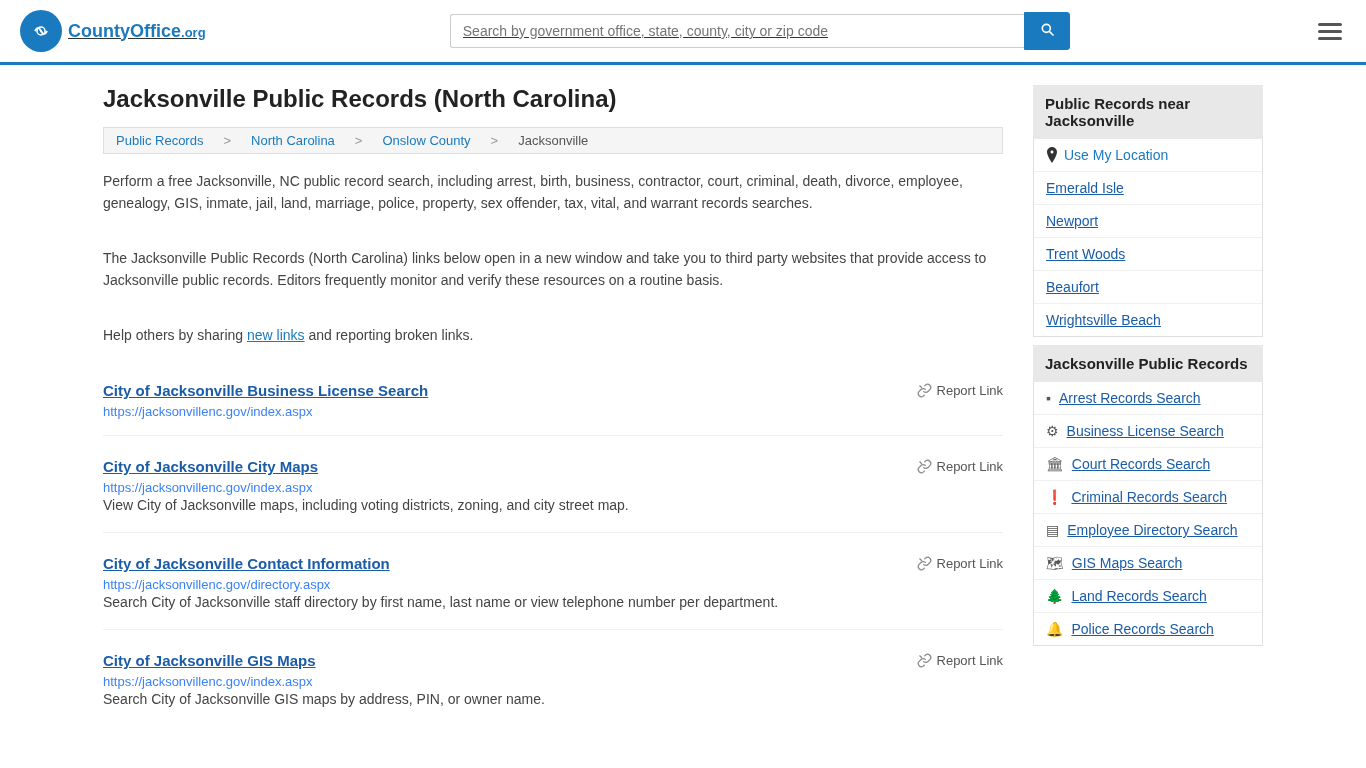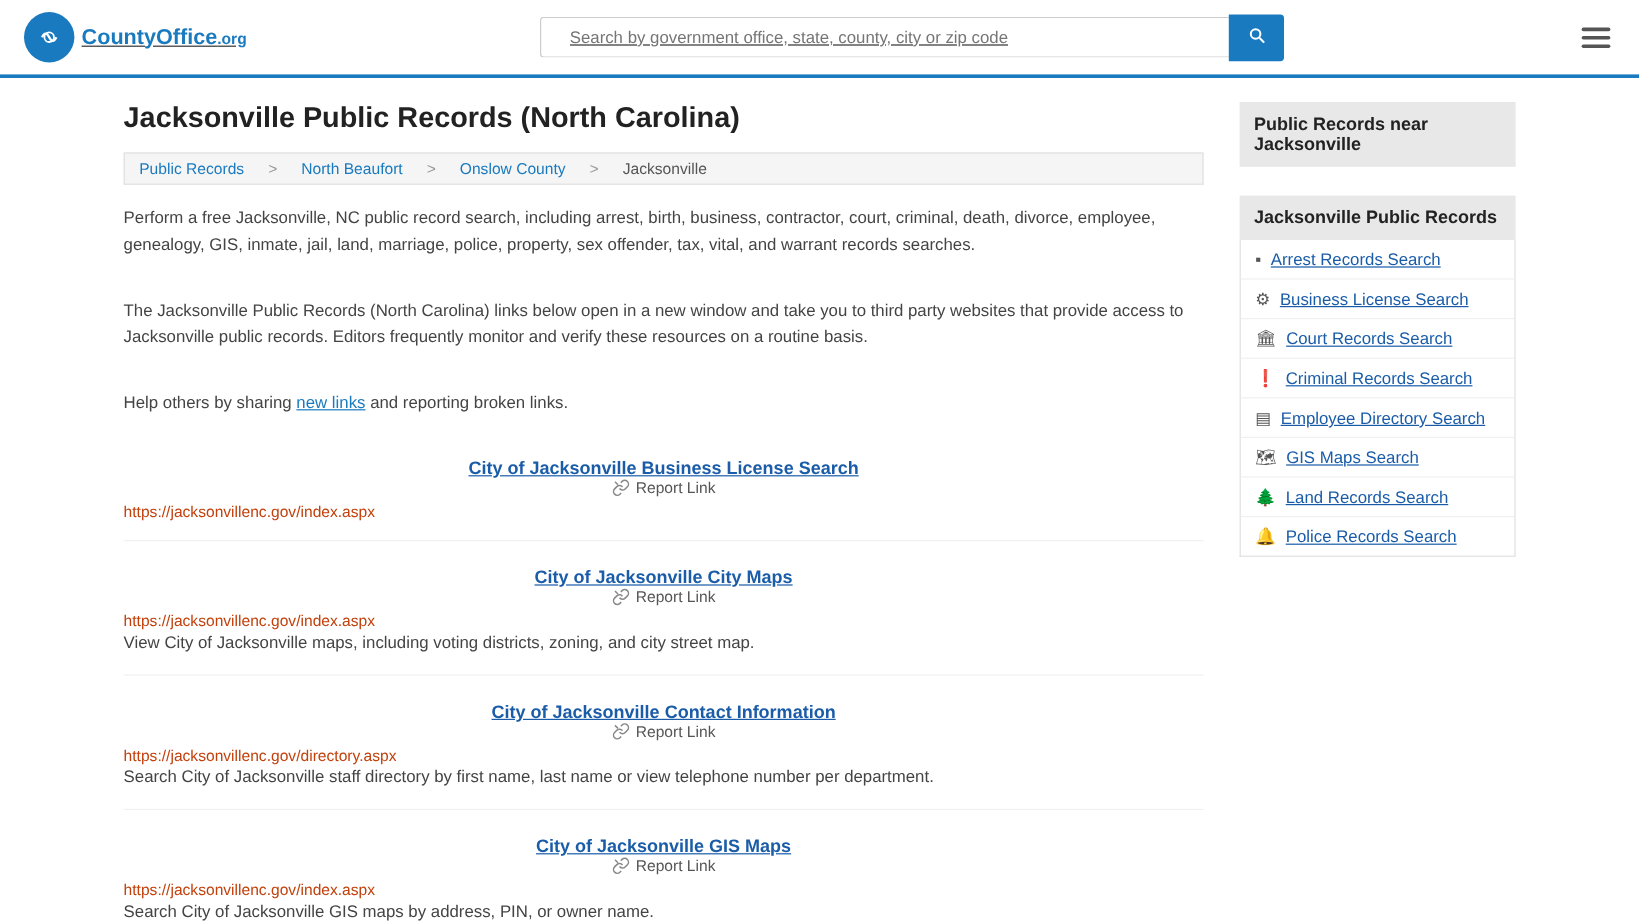--- a/index.html
+++ b/index.html
@@ -41,21 +41,21 @@
 
     #search-area {
       display: flex;
       align-items: center;
       flex: 1;
       max-width: 620px;
       margin: 0 20px;
     }
     #search-input {
       flex: 1;
-      padding: 8px 24px;
+      padding: 8px 12px;
       border: 1px solid #ccc;
       border-right: none;
       border-radius: 3px 0 0 3px;
       font-size: 14px;
       color: #999;
       outline: none;
     }
     #search-btn {
       background: #1a7abf;
       border: 1px solid #1a7abf;
@@ -151,41 +151,40 @@
       border-bottom: 1px solid #f0f0f0;
       padding-bottom: 16px;
     }
     .record-entry:last-child { border-bottom: none; }
 
     .record-header {
       display: flex;
       align-items: center;
       justify-content: space-between;
       margin-bottom: 4px;
-      flex-direction: column;
     }
     .record-title {
       font-size: 15px;
       font-weight: bold;
       color: #1a5ca8;
       text-decoration: underline;
       cursor: pointer;
     }
     .report-link-btn {
       display: flex;
       align-items: center;
       gap: 5px;
       color: #555;
       font-size: 13px;
       cursor: pointer;
       background: none;
       border: none;
     }
     .record-url {
-      color: #c2410c;
+      color: #3b82f6;
       font-size: 13px;
       margin-bottom: 4px;
       text-decoration: none;
       cursor: pointer;
     }
     .record-desc {
       color: #444;
       font-size: 14px;
       line-height: 1.5;
     }
@@ -199,21 +198,21 @@
     .sidebar-section-title {
       background: #e8e8e8;
       padding: 10px 12px;
       font-weight: bold;
       font-size: 15px;
       color: #222;
       margin-bottom: 0;
     }
 
     .sidebar-section {
-      margin-bottom: 24px;
+      margin-bottom: 8px;
     }
 
     .sidebar-nearby-list {
       list-style: none;
       border: 1px solid #e0e0e0;
       border-top: none;
     }
     .sidebar-nearby-list li {
       padding: 8px 12px;
       border-bottom: 1px solid #f0f0f0;
@@ -295,21 +294,21 @@
 
 <div id="main">
   <div id="content">
 
     <h1 id="page-title">Jacksonville Public Records (North Carolina)</h1>
 
     
     <div id="breadcrumb">
       <a class="breadcrumb-link">Public Records</a>
       <span class="breadcrumb-sep">&gt;</span>
-      <a class="breadcrumb-link">North Beaufort</a>
+      <a class="breadcrumb-link">North Carolina</a>
       <span class="breadcrumb-sep">&gt;</span>
       <a class="breadcrumb-link">Onslow County</a>
       <span class="breadcrumb-sep">&gt;</span>
       <span>Jacksonville</span>
     </div>
 
     
     <p id="description">Perform a free Jacksonville, NC public record search, including arrest, birth, business, contractor, court, criminal, death, divorce, employee, genealogy, GIS, inmate, jail, land, marriage, police, property, sex offender, tax, vital, and warrant records searches.</p>
     <br>
     <p id="description2">The Jacksonville Public Records (North Carolina) links below open in a new window and take you to third party websites that provide access to Jacksonville public records. Editors frequently monitor and verify these resources on a routine basis.</p>
@@ -383,20 +382,45 @@
       <p class="record-desc">Search City of Jacksonville GIS maps by address, PIN, or owner name.</p>
     </div>
       </div>
 
   </div>
 
   <div id="sidebar">
 
     <div class="sidebar-section">
       <div class="sidebar-section-title">Public Records near Jacksonville</div>
+      <ul class="sidebar-nearby-list">
+        <li>
+          <span class="use-my-location">
+            <svg width="12" height="16" viewBox="0 0 12 16" fill="#333">
+              <path d="M6 0C3.24 0 1 2.24 1 5c0 3.75 5 11 5 11s5-7.25 5-11c0-2.76-2.24-5-5-5zm0 6.5C5.17 6.5 4.5 5.83 4.5 5S5.17 3.5 6 3.5 7.5 4.17 7.5 5 6.83 6.5 6 6.5z"></path>
+            </svg>
+            <span>Use My Location</span>
+          </span>
+        </li>
+        <li>
+          <a class="nearby-link">Emerald Isle</a>
+        </li>
+        <li>
+          <a class="nearby-link">Newport</a>
+        </li>
+        <li>
+          <a class="nearby-link">Trent Woods</a>
+        </li>
+        <li>
+          <a class="nearby-link">Beaufort</a>
+        </li>
+        <li>
+          <a class="nearby-link">Wrightsville Beach</a>
+        </li>
+      </ul>
     </div>
 
     <div class="sidebar-section">
       <div class="sidebar-section-title">Jacksonville Public Records</div>
       <ul class="sidebar-records-list" id="sidebar-records-list">
       <li>
       <span class="sidebar-icon">▪</span>
       <a class="sidebar-record-link">Arrest Records Search</a>
     </li>
           <li>

